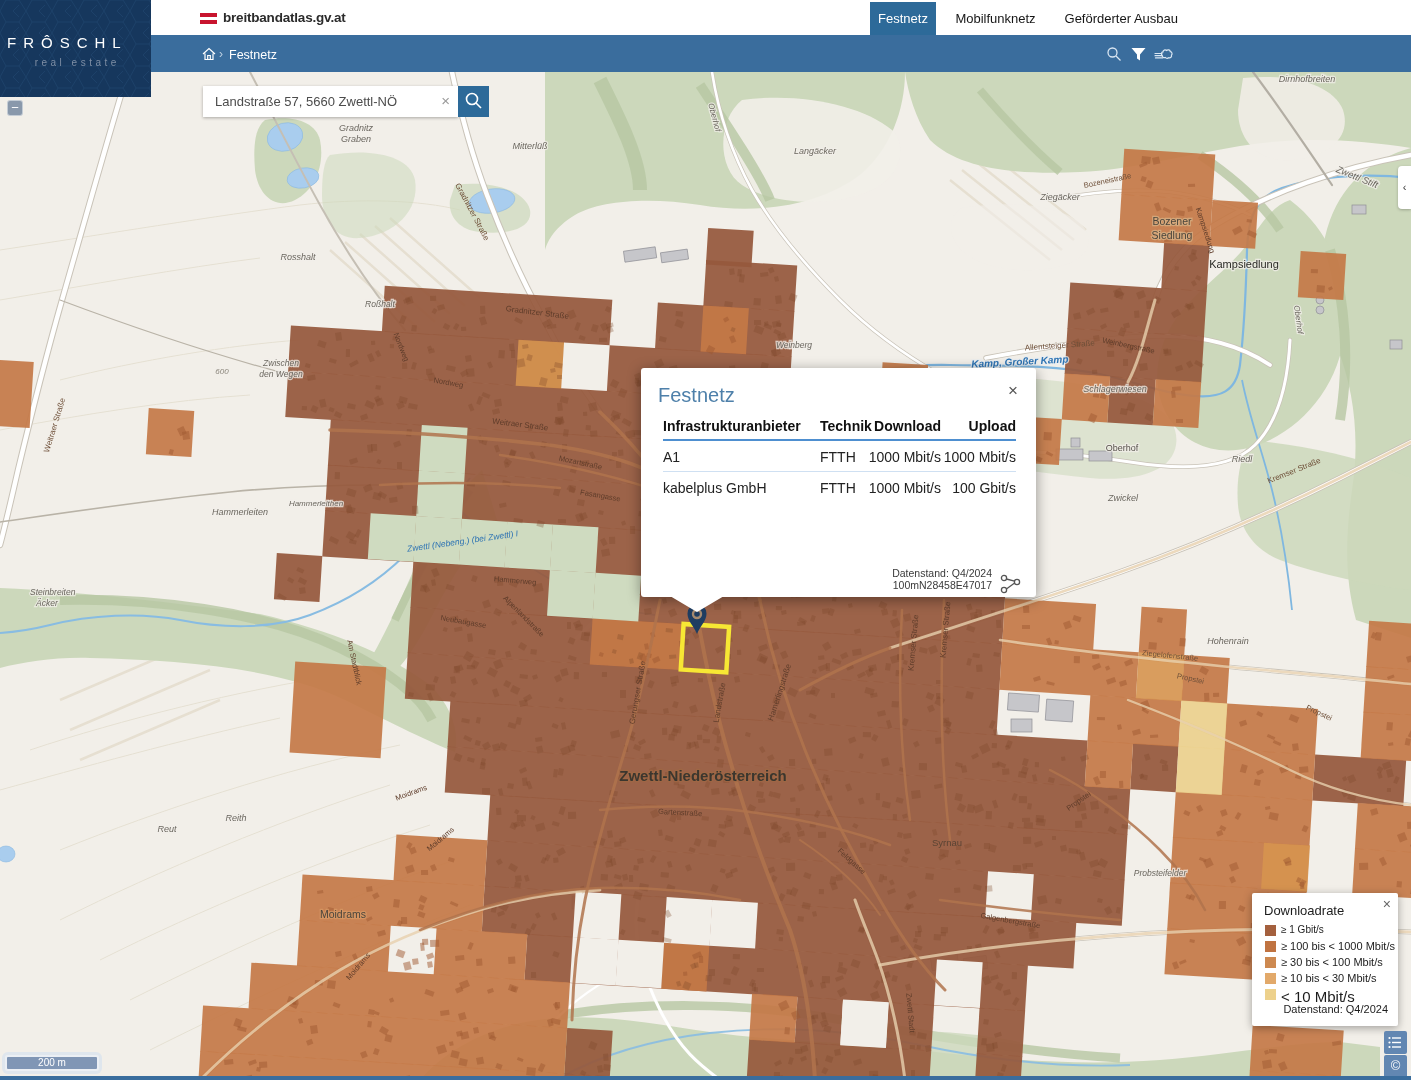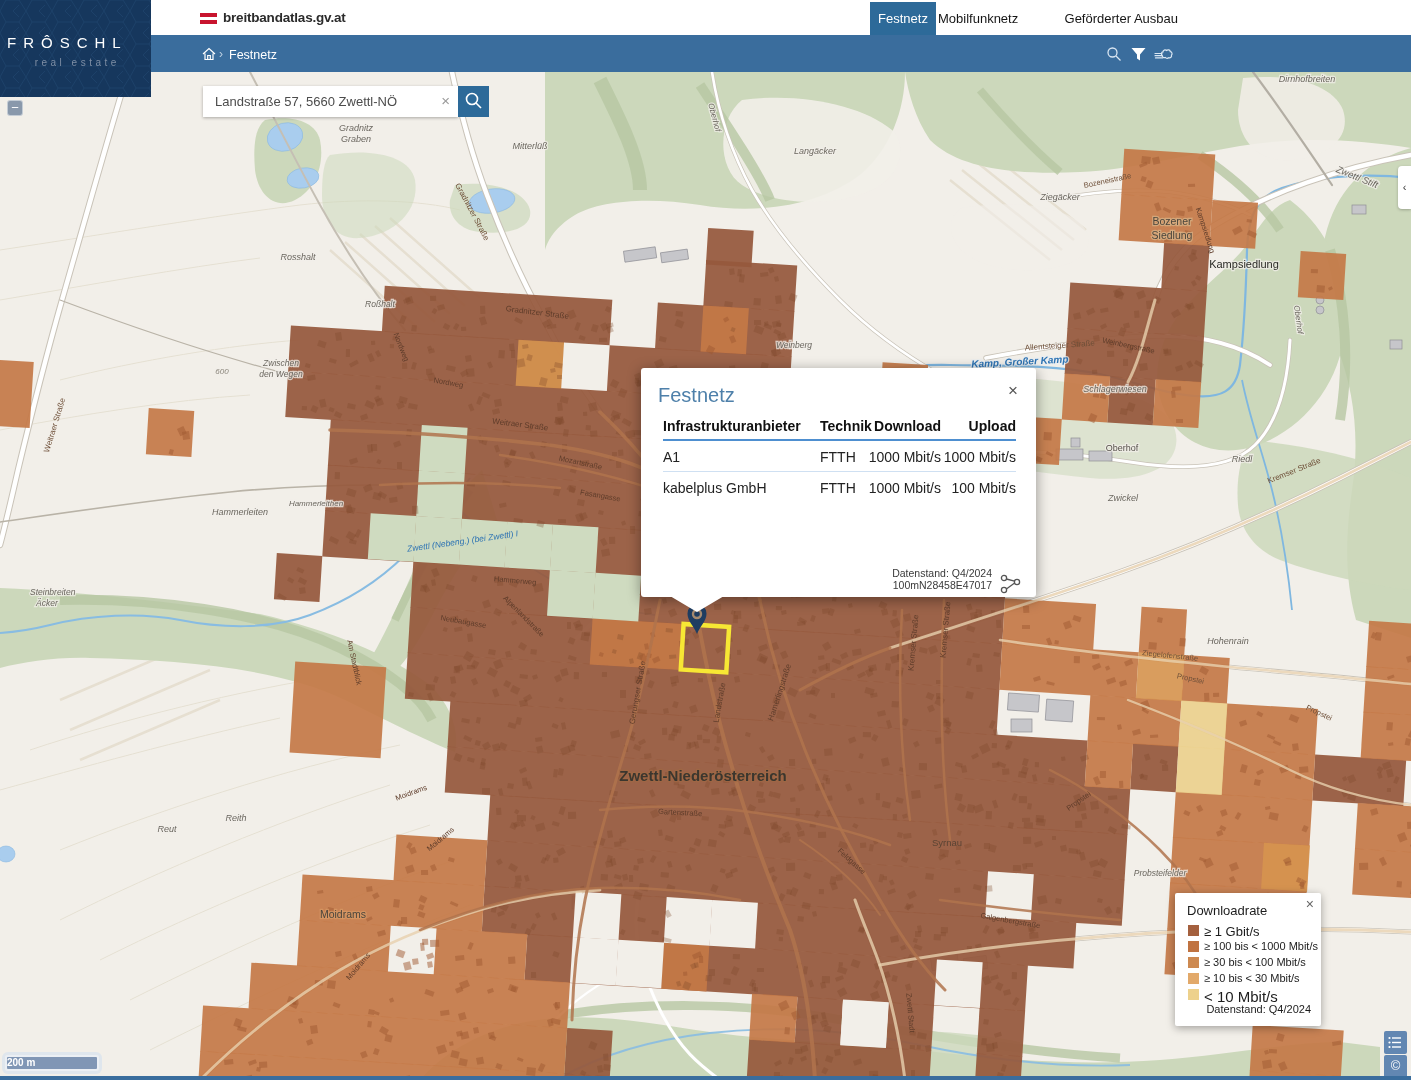--- a/index.html
+++ b/index.html
@@ -1691,21 +1691,21 @@
 
 </svg>
 
 <div class="abs" style="left:0;top:0;width:1411px;height:35px;background:#fff"></div>
 
 <div class="abs" style="left:200px;top:13px;width:17px;height:4px;background:#c8142e"></div>
 <div class="abs" style="left:200px;top:20px;width:17px;height:4px;background:#c8142e"></div>
 <div class="abs" style="left:223px;top:10px;font-size:13.5px;font-weight:bold;color:#2b2b2b;letter-spacing:-0.2px">breitbandatlas.gv.at</div>
 
 <div class="abs" style="left:870px;top:2px;width:66px;height:33px;background:#2d6a99;color:#fff;font-size:13px;text-align:center;line-height:33px">Festnetz</div>
-<div class="abs" style="left:938px;top:2px;width:115px;height:33px;color:#161616;font-size:13px;text-align:left;line-height:33px;white-space:nowrap">Mobilfunknetz</div>
+<div class="abs" style="left:938px;top:2px;width:115px;height:33px;color:#161616;font-size:13px;text-align:center;line-height:33px;white-space:nowrap">Mobilfunknetz</div>
 <div class="abs" style="left:1043px;top:2px;width:135px;height:33px;color:#161616;font-size:13px;text-align:right;line-height:33px;white-space:nowrap">Geförderter Ausbau</div>
 
 <div class="abs" style="left:0;top:35px;width:1411px;height:37px;background:#3a6d9d"></div>
 <svg class="abs" style="left:202px;top:47px" width="14" height="14" viewBox="0 0 14 14">
     <path d="M1,7 L7,1.5 L13,7 M3,6.5 L3,12.5 L11,12.5 L11,6.5 M5.7,12.5 L5.7,8.5 L8.3,8.5 L8.3,12.5" fill="none" stroke="#fff" stroke-width="1.2"></path>
   </svg>
 <div class="abs" style="left:219px;top:47px;color:#bcd0e2;font-size:12px">›</div>
 <div class="abs" style="left:229px;top:47.5px;color:#fff;font-size:12.5px">Festnetz</div>
 
 <svg class="abs" style="left:1106px;top:46px" width="17" height="17" viewBox="0 0 17 17">
@@ -1767,38 +1767,38 @@
  <span style="position:absolute;left:0">A1</span>
  <span style="position:absolute;left:157px">FTTH</span>
  <span style="position:absolute;right:75px">1000 Mbit/s</span>
  <span style="position:absolute;right:0">1000 Mbit/s</span>
 </div>
 <div class="abs" style="left:663px;top:471px;width:353px;height:1px;background:#cfe0f2"></div>
 <div class="abs" style="left:663px;top:480px;width:353px;font-size:14px;color:#222">
  <span style="position:absolute;left:0">kabelplus GmbH</span>
  <span style="position:absolute;left:157px">FTTH</span>
  <span style="position:absolute;right:75px">1000 Mbit/s</span>
- <span style="position:absolute;right:0">100 Mbit/s</span>
+ <span style="position:absolute;right:0">100 Gbit/s</span>
 </div>
 <div class="abs" style="left:780px;top:567px;width:212px;text-align:right;font-size:10.5px;color:#3a3a3a;line-height:12px">Datenstand: Q4/2024<br>100mN28458E47017</div>
 <svg class="abs" style="left:998px;top:571px" width="26" height="24" viewBox="0 0 26 24">
     <g fill="none" stroke="#555" stroke-width="1.3">
       <circle cx="6" cy="7" r="2.6"></circle>
       <circle cx="19" cy="11" r="2.6"></circle>
       <circle cx="6" cy="19" r="2.6"></circle>
       <line x1="8.4" y1="8" x2="16.6" y2="10.2"></line>
       <line x1="8.4" y1="18" x2="16.6" y2="12"></line>
     </g>
   </svg>
 
-<div class="abs" style="left:1175px;top:893px;width:146px;height:133px;background:#fff;border-radius:2px;box-shadow:0 2px 8px rgba(0,0,0,0.35)">
+<div class="abs" style="left:1252px;top:893px;width:146px;height:133px;background:#fff;border-radius:2px;box-shadow:0 2px 8px rgba(0,0,0,0.35)">
  <div style="position:absolute;left:12px;top:10px;font-size:13px;color:#1c1c1c">Downloadrate</div>
  <div style="position:absolute;right:7px;top:3px;font-size:14px;color:#666">×</div>
  <div style="position:absolute;left:13px;top:32px;width:11px;height:11px;background:#a4603e"></div>
-    <div style="position:absolute;left:29px;top:31px;font-size:13px;color:#1c1c1c">≥ 1 Gbit/s</div>
+    <div style="position:absolute;left:29px;top:31px;font-size:10px;color:#1c1c1c">≥ 1 Gbit/s</div>
  <div style="position:absolute;left:13px;top:48px;width:11px;height:11px;background:#c07341"></div>
     <div style="position:absolute;left:29px;top:47px;font-size:11px;color:#1c1c1c">≥ 100 bis &lt; 1000 Mbit/s</div>
  <div style="position:absolute;left:13px;top:64px;width:11px;height:11px;background:#cd8950"></div>
     <div style="position:absolute;left:29px;top:63px;font-size:11px;color:#1c1c1c">≥ 30 bis &lt; 100 Mbit/s</div>
  <div style="position:absolute;left:13px;top:80px;width:11px;height:11px;background:#e2a96a"></div>
     <div style="position:absolute;left:29px;top:79px;font-size:11px;color:#1c1c1c">≥ 10 bis &lt; 30 Mbit/s</div>
  <div style="position:absolute;left:13px;top:96px;width:11px;height:11px;background:#edd18c"></div>
     <div style="position:absolute;left:29px;top:95px;font-size:15px;color:#1c1c1c">&lt; 10 Mbit/s</div>
  <div style="position:absolute;right:10px;top:110px;font-size:11px;color:#1c1c1c">Datenstand: Q4/2024</div>
 </div>
@@ -1812,14 +1812,14 @@
       </g>
       <g fill="#fff">
         <circle cx="5.5" cy="7" r="1.1"></circle>
         <circle cx="5.5" cy="11.5" r="1.1"></circle>
         <circle cx="5.5" cy="16" r="1.1"></circle>
       </g>
     </svg>
 </div>
 <div class="abs" style="left:1384px;top:1055px;width:23px;height:23px;background:#6287b2;border-radius:2px;color:#fff;font-size:13px;text-align:center;line-height:22px">©</div>
 
-<div class="abs" style="left:5px;top:1055px;width:94px;height:16px;background:rgba(115,140,175,0.9);border:2px solid rgba(255,255,255,0.85);border-radius:3px;color:#fff;font-size:10px;font-weight:bold;text-align:left;line-height:12px;box-shadow:0 0 0 3px rgba(208,222,240,0.55)">200 m</div>
+<div class="abs" style="left:5px;top:1055px;width:94px;height:16px;background:rgba(115,140,175,0.9);border:2px solid rgba(255,255,255,0.85);border-radius:3px;color:#fff;font-size:10px;font-weight:normal;text-align:center;line-height:12px;box-shadow:0 0 0 3px rgba(208,222,240,0.55)">200 m</div>
 
 <div class="abs" style="left:0;top:1076px;width:1411px;height:4px;background:#3a6d9d"></div>
 </body></html>

